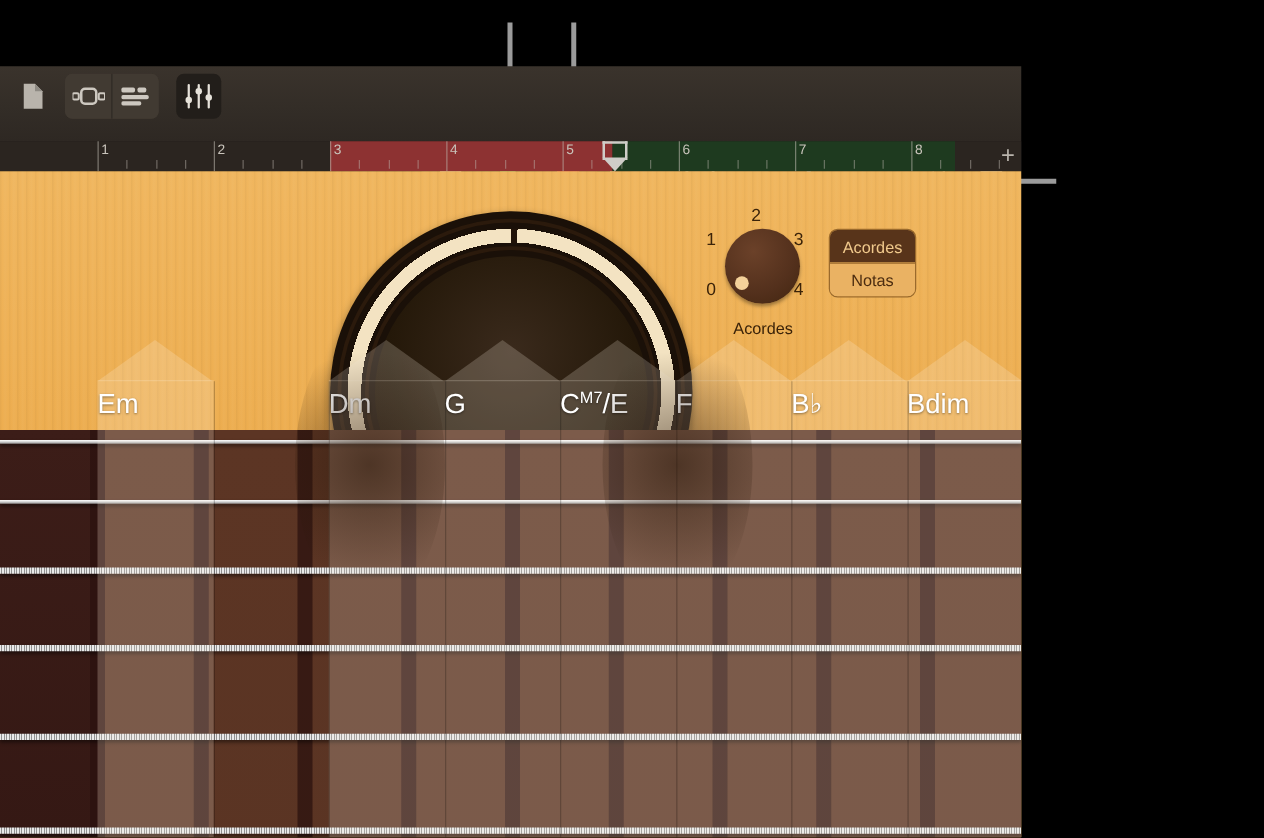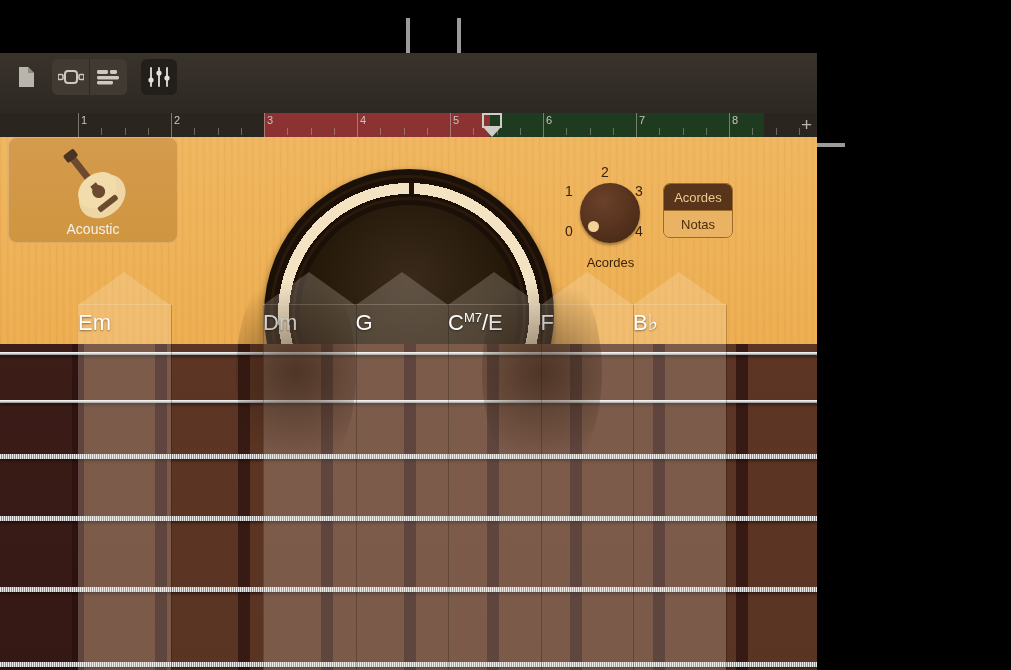--- a/index.html
+++ b/index.html
@@ -304,36 +304,20 @@
     <div id="bridge"></div>
 
     <div id="hole-wrap">
       <div id="hole-outer"></div>
       <div id="rosette-dash"></div>
       <div id="rosette1"></div>
       <div id="rosette2"></div>
       <div id="hole-inner"></div>
     </div>
 
-    <div id="track-card">
-      <div class="guitar-ico">
-        <svg width="115" height="78" viewBox="0 0 115 78">
-          <g transform="rotate(-38 57 39)">
-            <rect x="52" y="6" width="7" height="36" rx="2" fill="#6b4a30"></rect>
-            <rect x="49" y="0" width="13" height="9" rx="2" fill="#4a3322"></rect>
-            <ellipse cx="55.5" cy="56" rx="25" ry="20" fill="#eed7a4"></ellipse>
-            <ellipse cx="55.5" cy="48" rx="21" ry="16" fill="#f2dcab"></ellipse>
-            <circle cx="55.5" cy="50" r="6.5" fill="#6b4a30"></circle>
-            <rect x="44" y="62" width="23" height="6" rx="2" fill="#6b4a30"></rect>
-            <rect x="52" y="41" width="7" height="6" fill="#6b4a30"></rect>
-          </g>
-        </svg>
-      </div>
-      <div id="track-label">Acoustic</div>
-    </div>
 
     <div id="autoplay">
       <div class="kn kn0">0</div>
       <div class="kn kn1">1</div>
       <div class="kn kn2">2</div>
       <div class="kn kn3">3</div>
       <div class="kn kn4">4</div>
 
       <div class="knob">
         <div class="knob-dot"></div>
@@ -399,19 +383,24 @@
           <div class="strip-body" style="width: 92.5px;"></div>
           <div class="strip-label" style="width: 92.5px;">F</div>
         </div>
         <div class="strip-sep" style="left: 462.5px;"></div>
         <div class="strip" style="left: 555px; width: 92.5px;">
           <div class="strip-top" style="border-left-width: 46.25px; border-right-width: 46.25px;"></div>
           <div class="strip-body" style="width: 92.5px;"></div>
           <div class="strip-label" style="width: 92.5px;">B♭</div>
         </div>
         <div class="strip-sep" style="left: 555px;"></div>
+        <div class="strip" style="left: 647.5px; width: 92.5px;">
+          <div class="strip-top" style="border-left-width: 46.25px; border-right-width: 46.25px;"></div>
+          <div class="strip-body" style="width: 92.5px;"></div>
+          <div class="strip-label" style="width: 92.5px;">Bdim</div>
+        </div>
         <div class="strip-sep" style="left: 647.5px;"></div>
       </div>
 
     <div class="hand-shadow" style="left:236px;top:120px;width:120px;height:230px;"></div>
     <div class="hand-shadow" style="left:482px;top:120px;width:120px;height:230px;"></div>
   </div>
 </div>
 
 </body></html>

